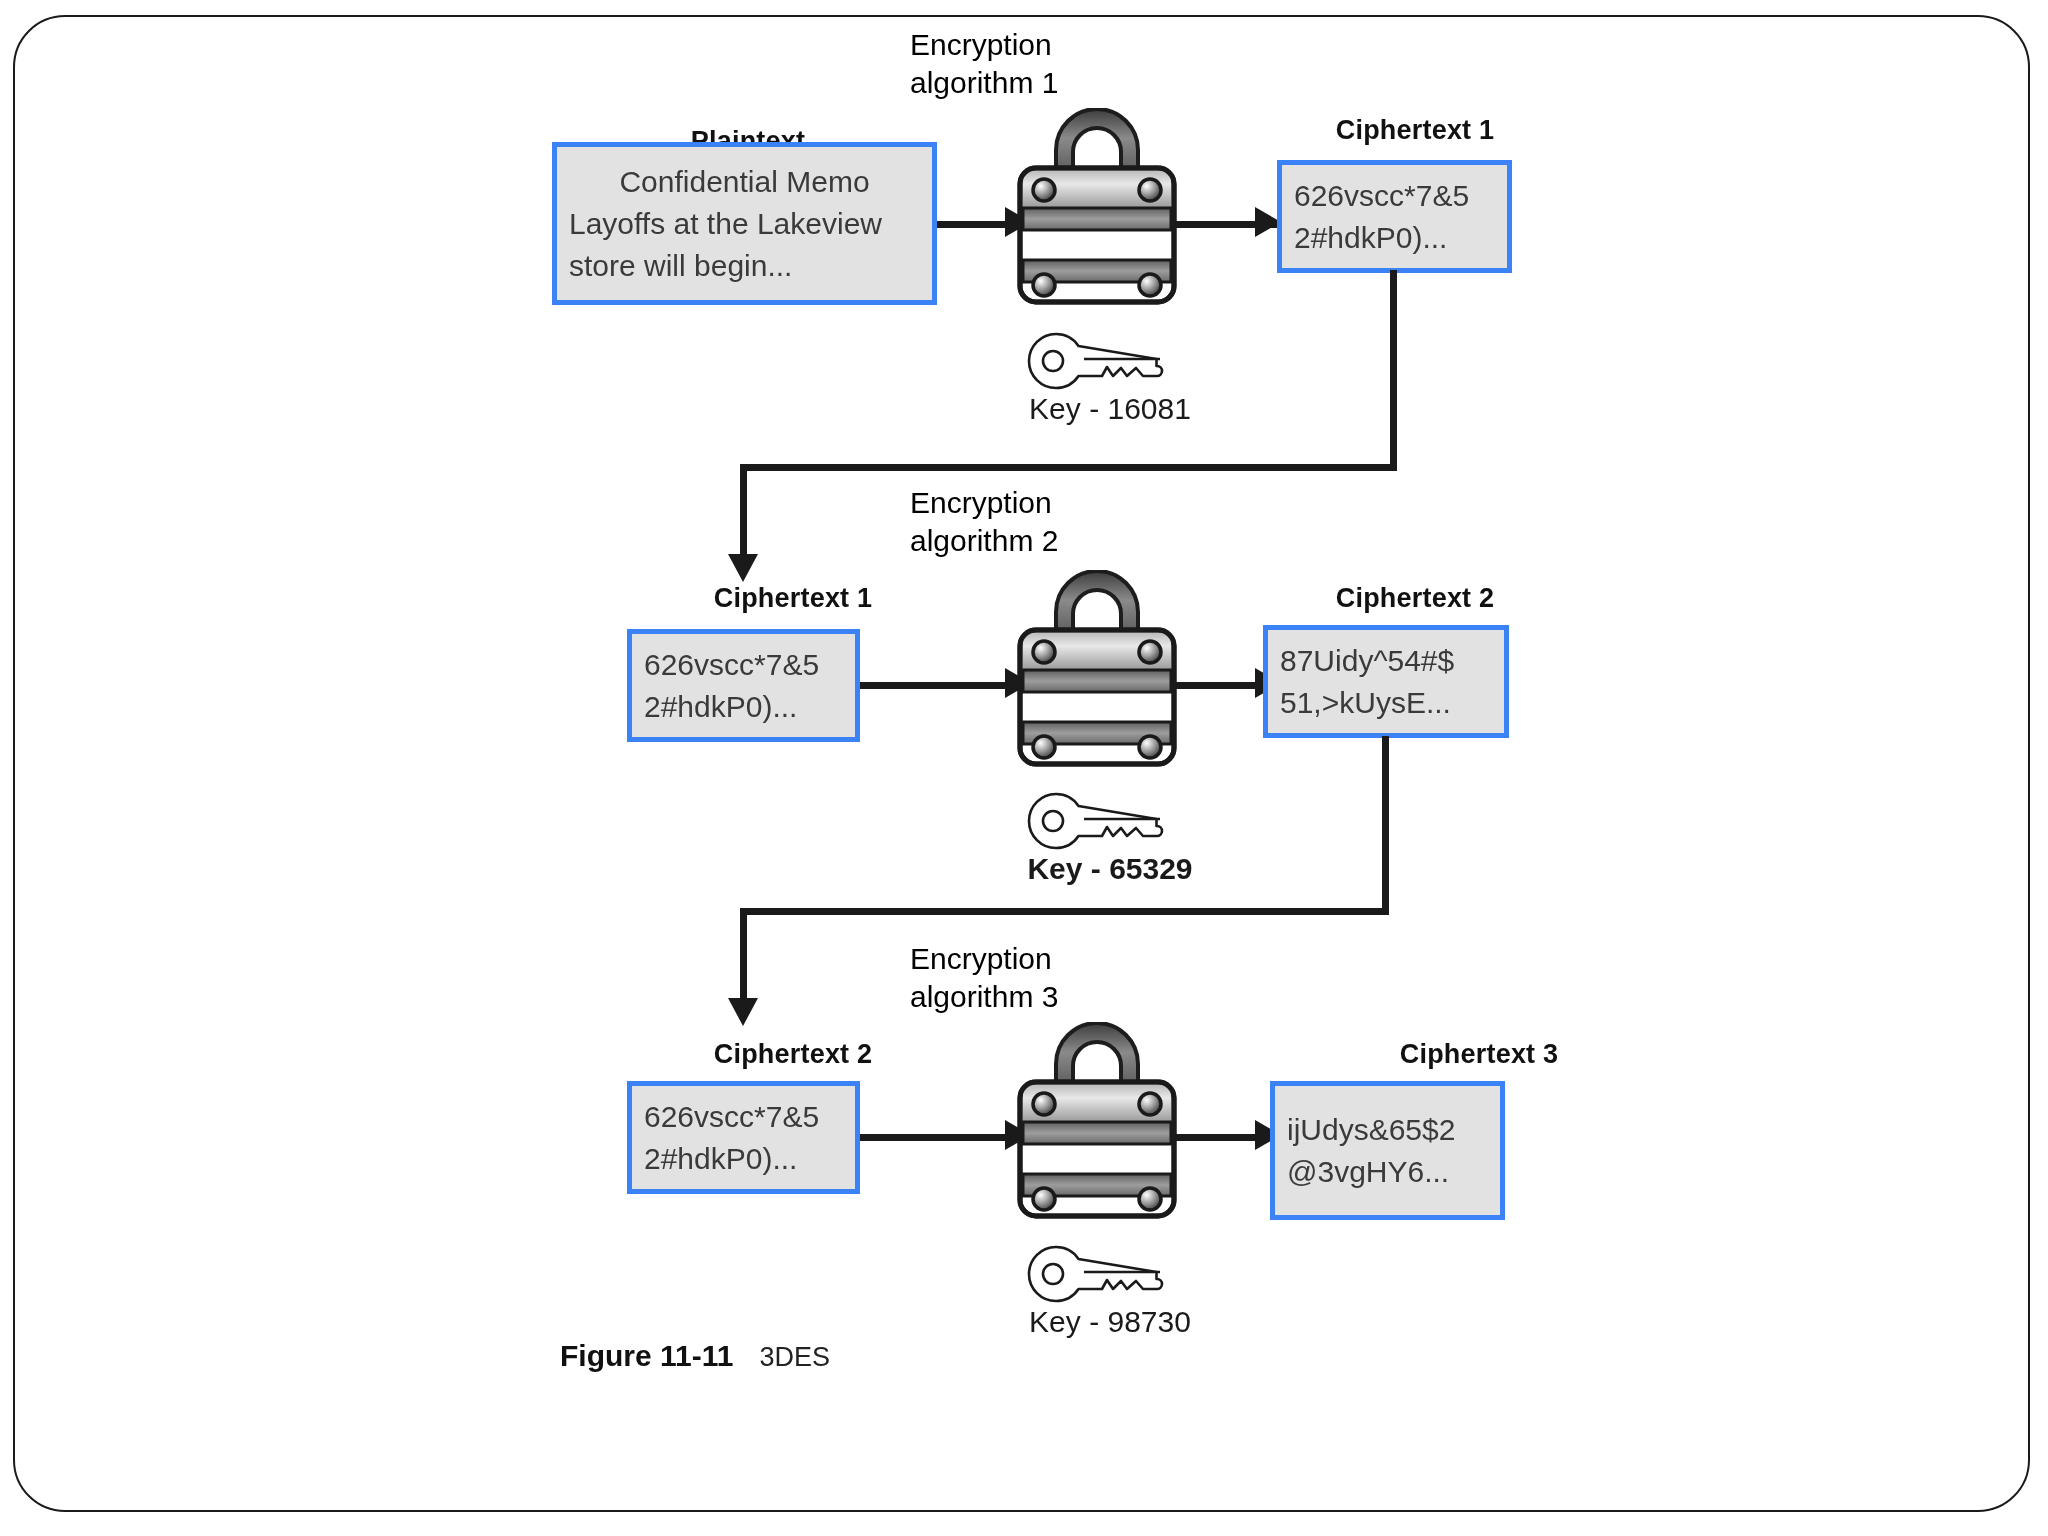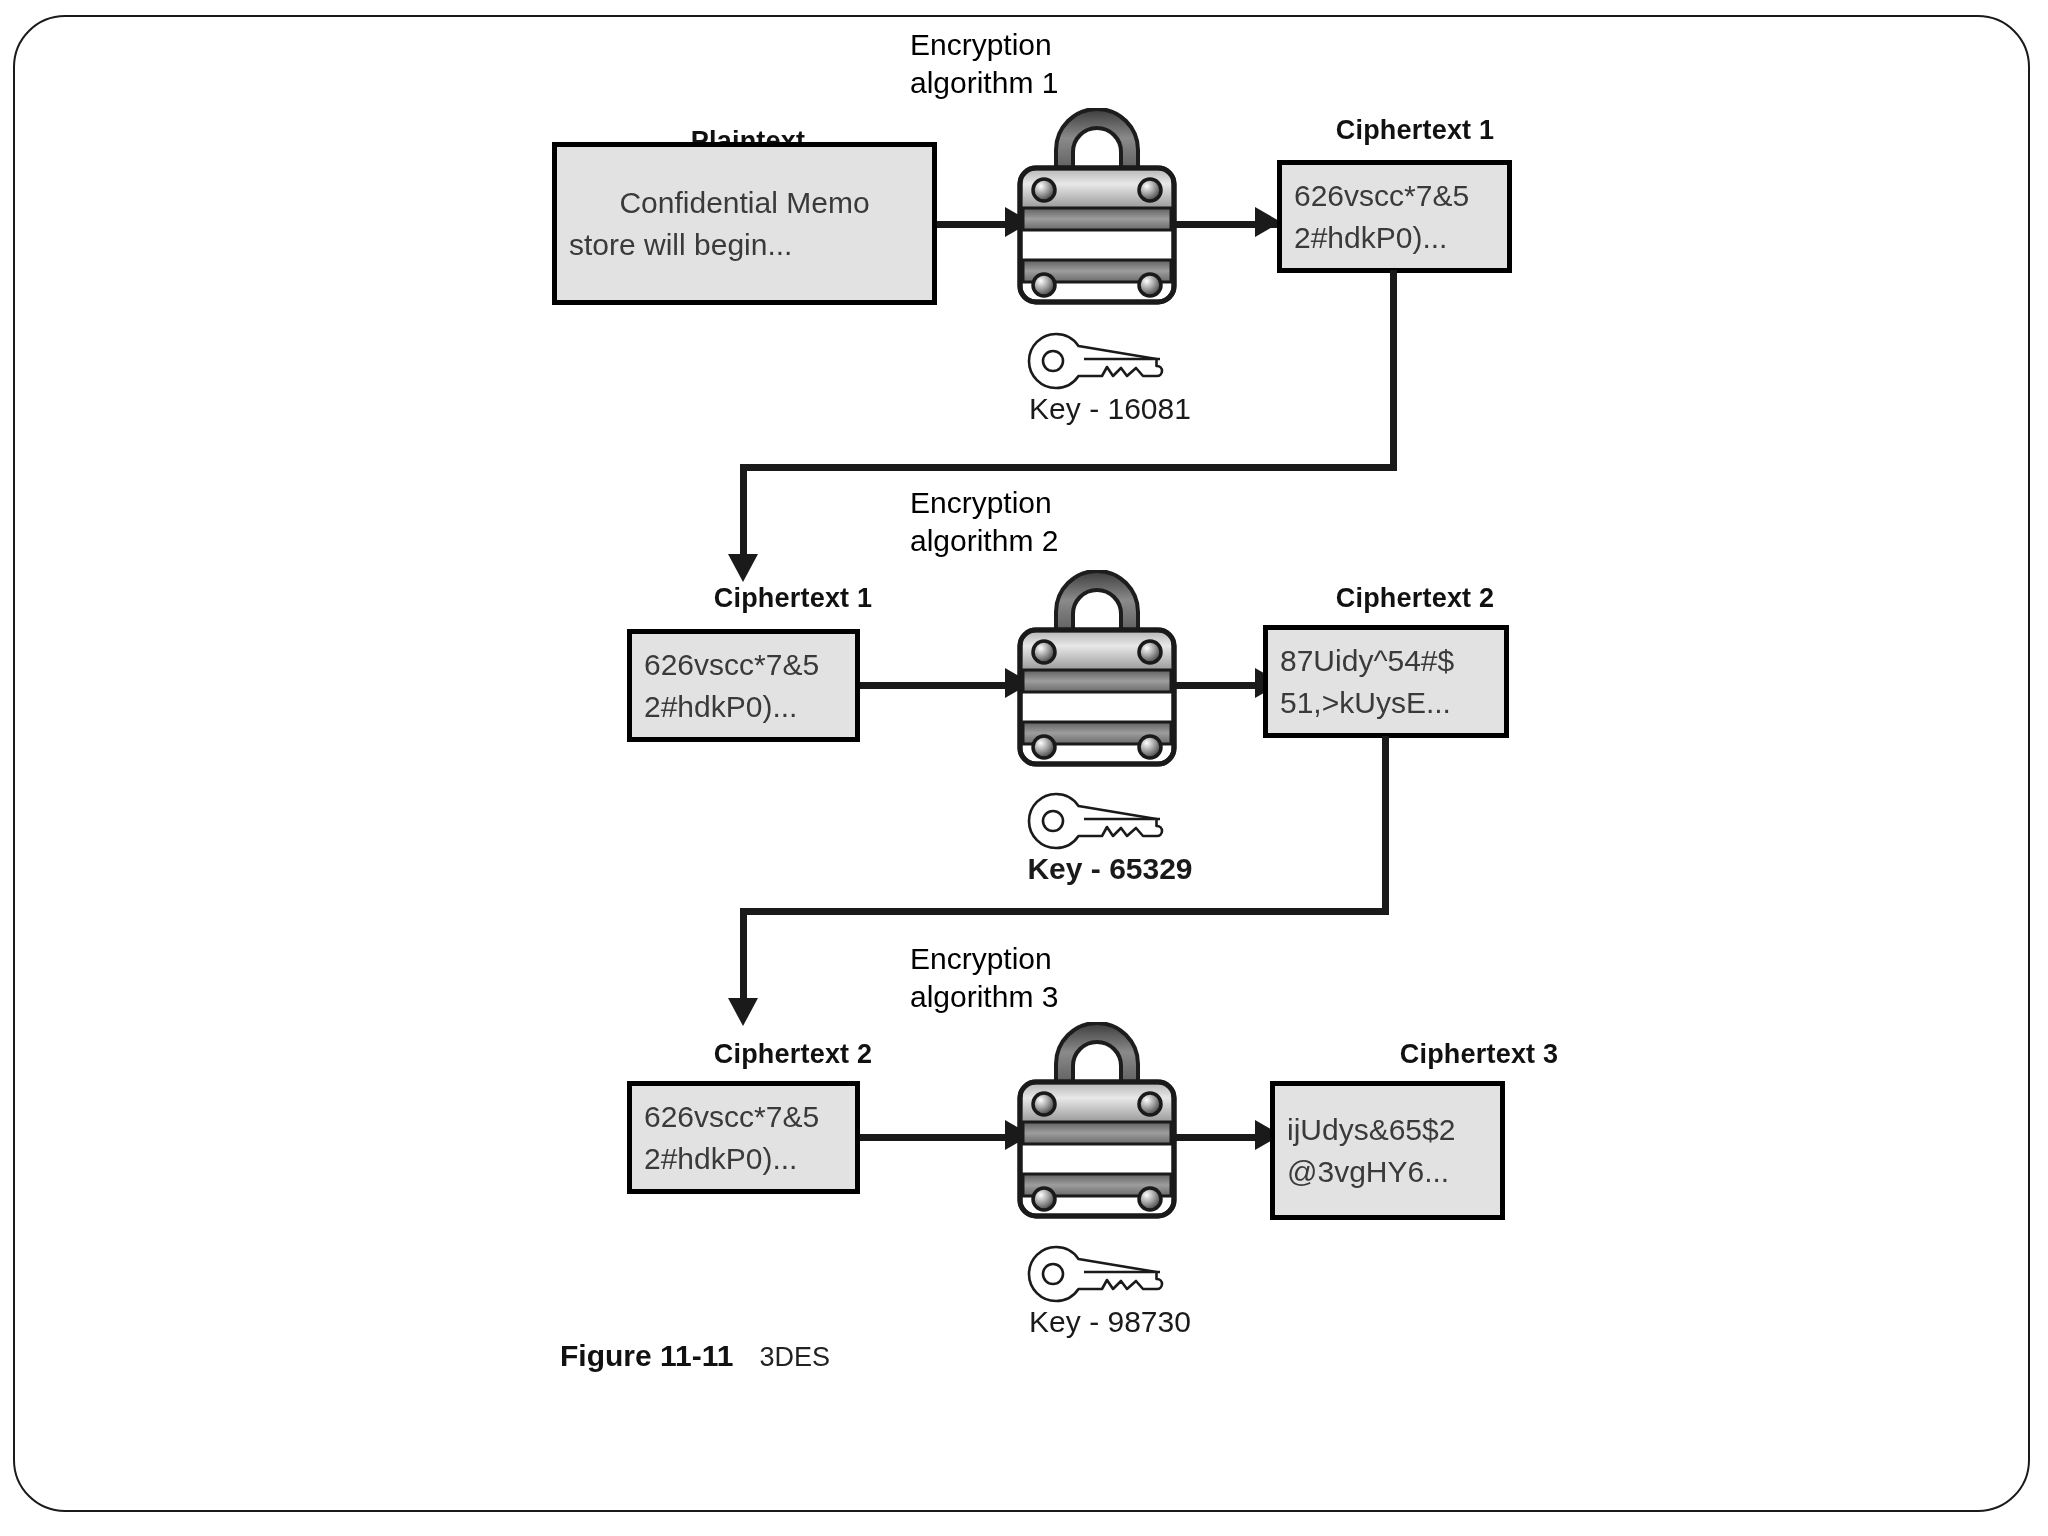--- a/index.html
+++ b/index.html
@@ -54,21 +54,21 @@
     font-size: 30px;
     color: #1a1a1a;
     white-space: nowrap;
     text-align: center;
   }
 
   
   .databox {
     position: absolute;
     background: #e2e2e2;
-    border: 5px solid #000000;
+    border: 5px solid #3b82f6;
     box-sizing: border-box;
     display: flex;
     flex-direction: column;
     justify-content: center;
     padding: 4px 12px;
   }
   .databox .line {
     font-size: 30px;
     color: #3a3a3a;
     line-height: 1.40;
@@ -141,20 +141,21 @@
 <body>
 
 <div id="page">
 
   <div id="page-frame"></div>
 
   <div class="hdr-bold" style="left:628px; top:96px; width:240px;margin-top:30px;">Plaintext</div>
 
   <div class="databox plain" style="left:552px; top:142px; width:385px; height:163px;">
     <div class="line first">Confidential Memo</div>
+    <div class="line">Layoffs at the Lakeview</div>
     <div class="line">store will begin...</div>
   </div>
 
   <div class="hline" style="left:937px; top:221px; width:85px;"></div>
   <div class="arrow-right" style="left:1005px; top:207px;"></div>
 
   <div class="algo-label" style="left:910px; top:26px; width:290px;">
     <div>Encryption</div>
     <div>algorithm 1</div>
   </div>

